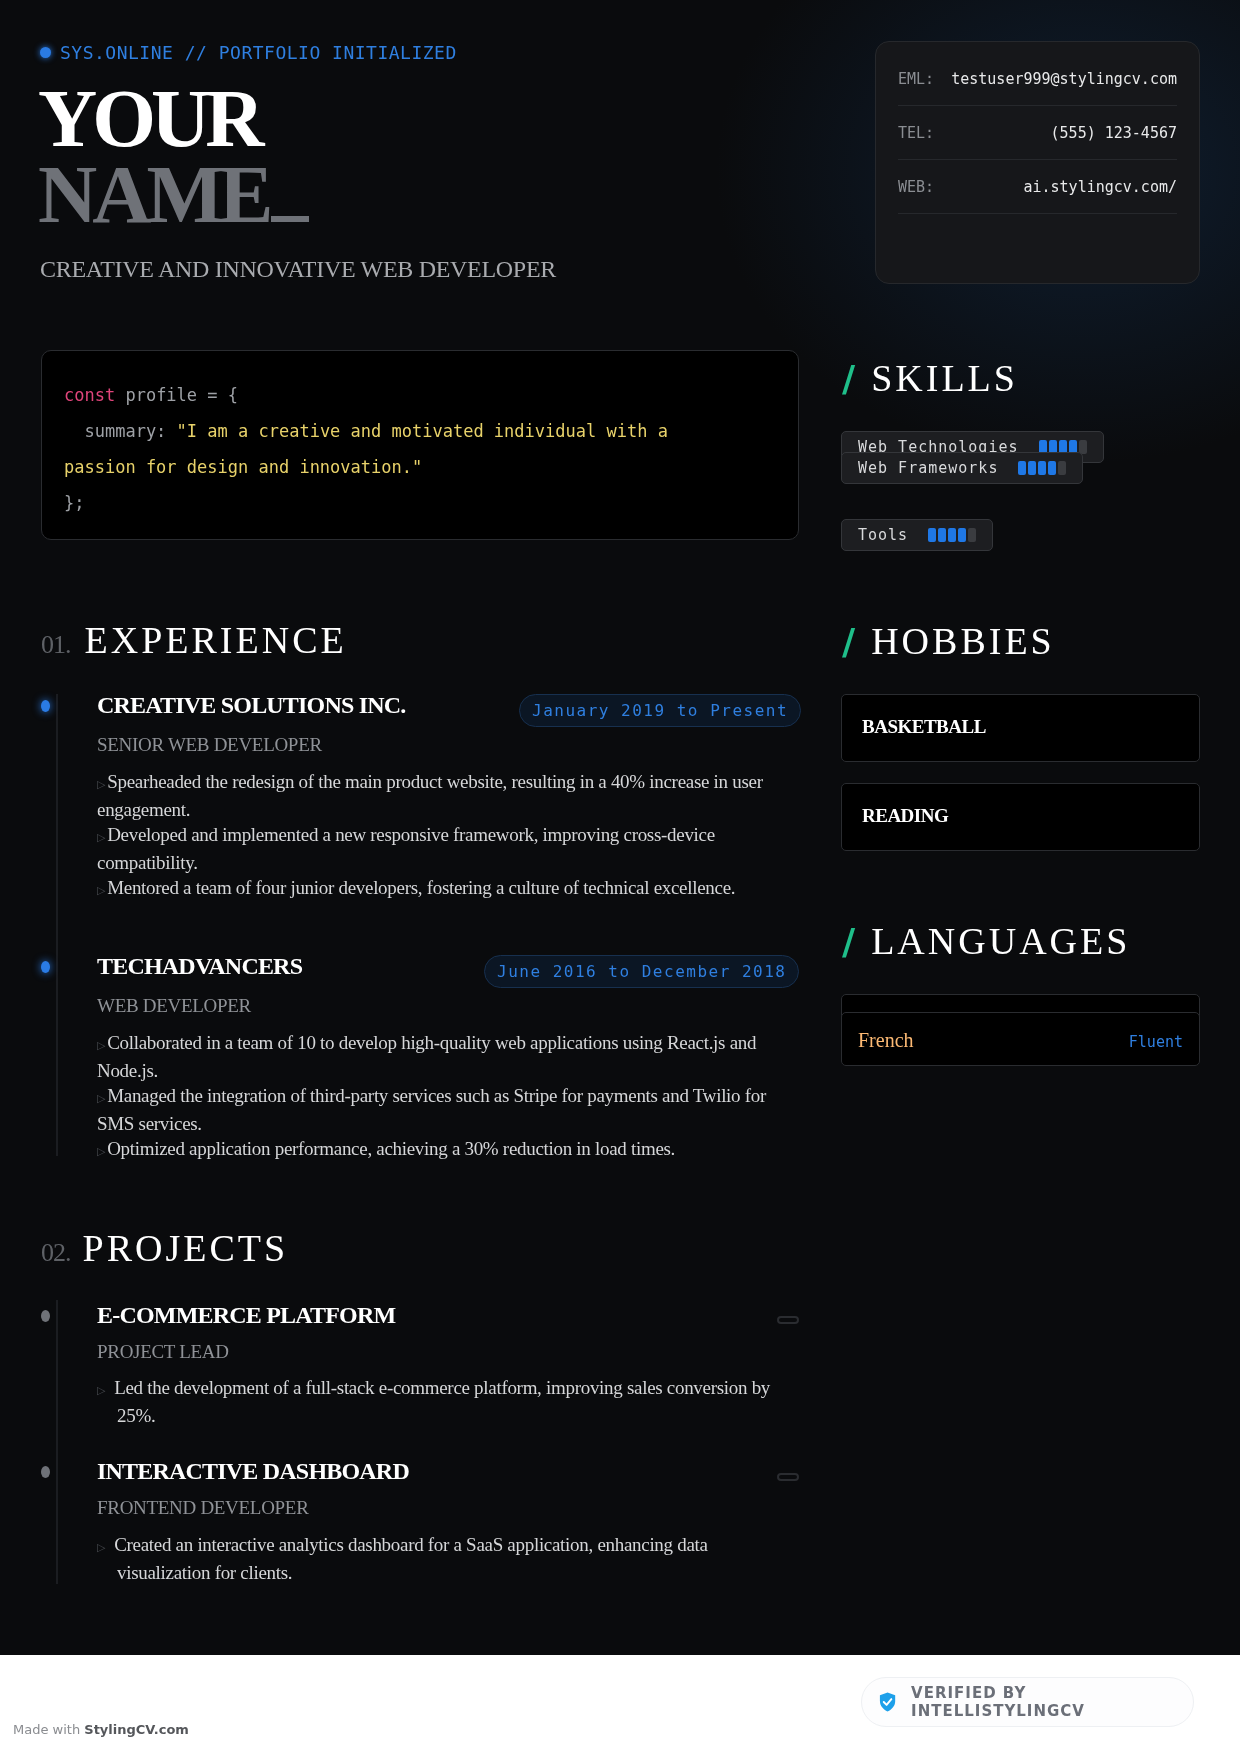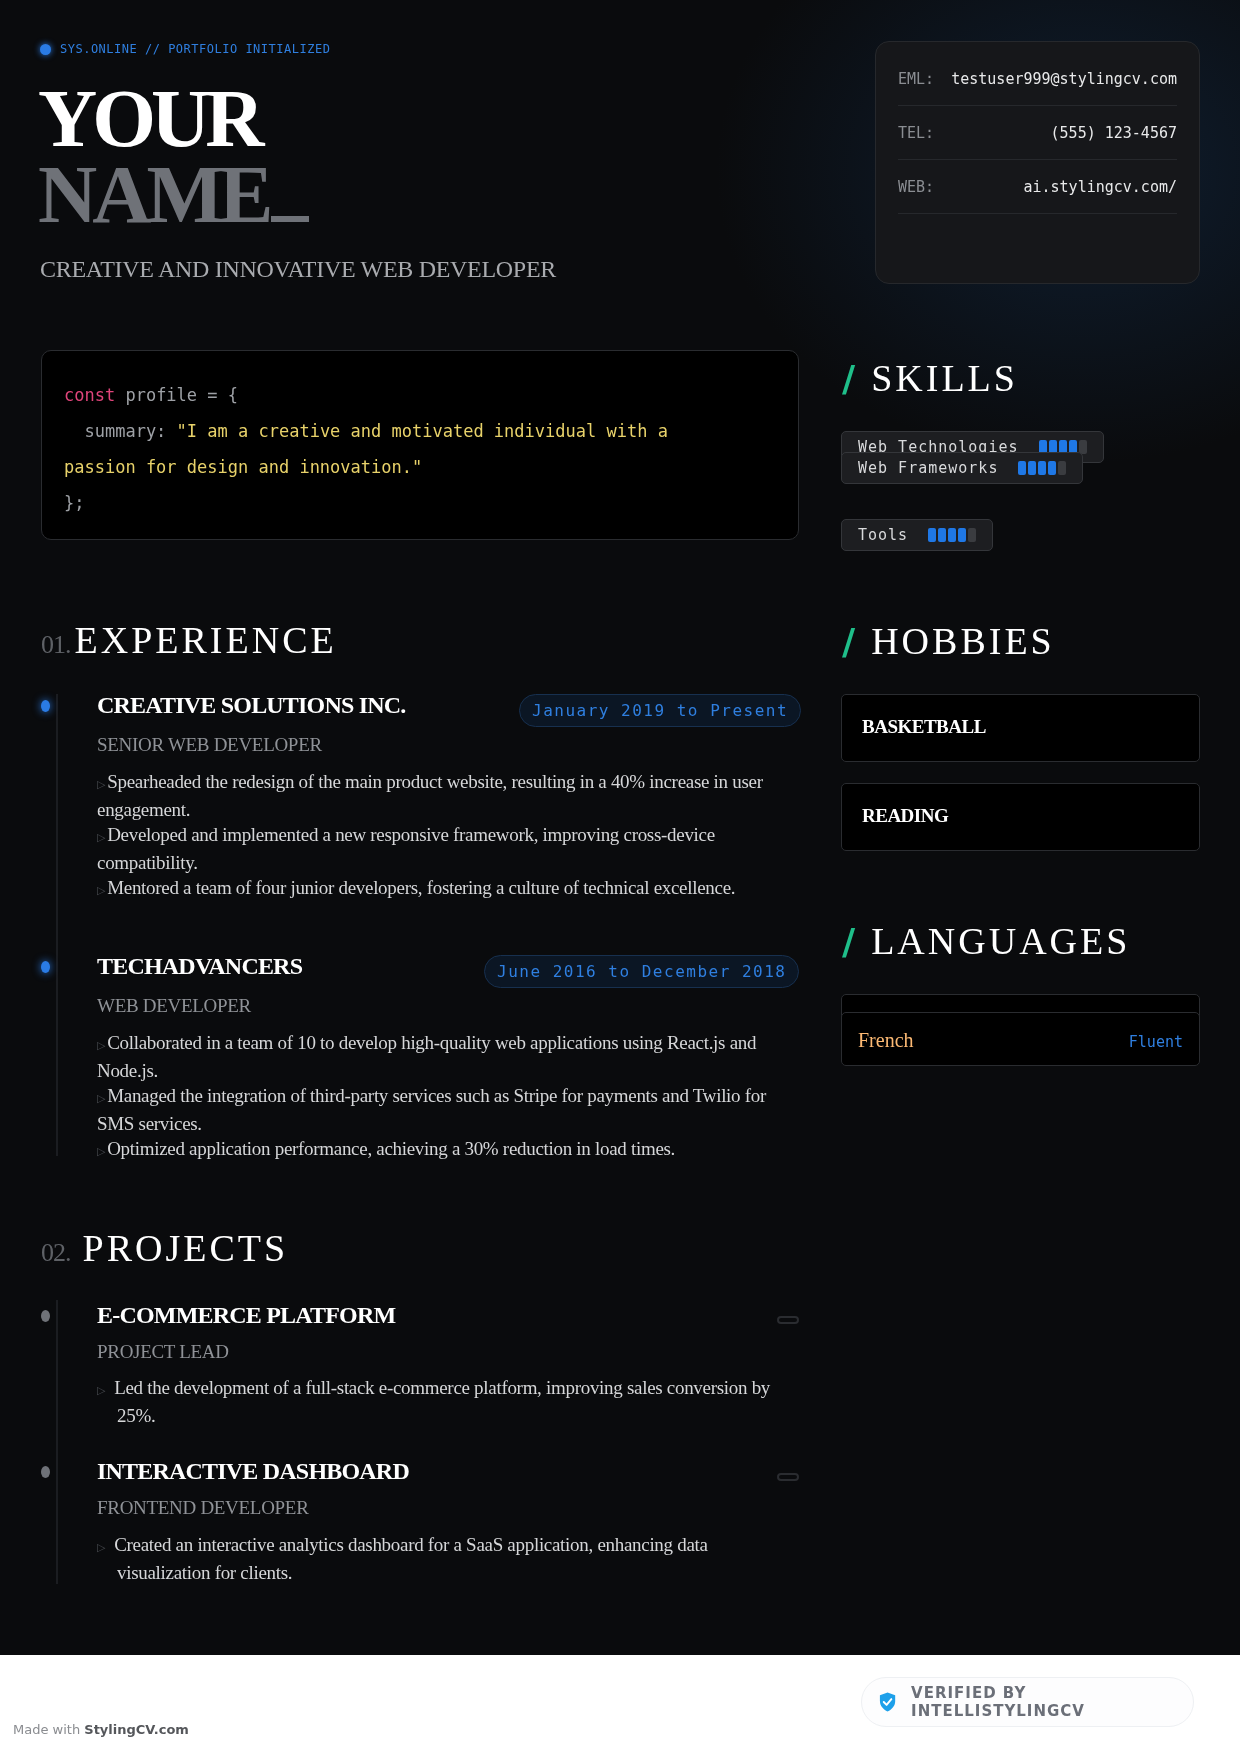--- a/index.html
+++ b/index.html
@@ -8,21 +8,21 @@
   .page {
     position: absolute; left: 0; top: 0; width: 1240px; height: 1655px;
     background: radial-gradient(ellipse 520px 420px at 1080px 170px, #0f1e30 0%, rgba(12,16,24,0) 70%), #0a0b0d;
     overflow: hidden;
   }
   .mono { font-family: "DejaVu Sans Mono", monospace; }
   .serif { font-family: "Liberation Serif", "DejaVu Serif", serif; }
   .abs { position: absolute; }
 
   
-  .sys { left: 40px; top: 42px; font-size: 12px; color: #2f7fe0; letter-spacing: 0.5px; display: flex; align-items: center; gap: 9px; }
+  .sys { left: 40px; top: 42px; font-size: 18px; color: #2f7fe0; letter-spacing: 0.5px; display: flex; align-items: center; gap: 9px; }
   .sys .dot { width: 11px; height: 11px; border-radius: 50%; background: #2a7be4; box-shadow: 0 0 6px #2a7be4; }
   .name1 { left: 38px; top: 78px; font-size: 82px; font-weight: bold; color: #ffffff; letter-spacing: -5px; line-height: 82px; }
   .name2 { left: 38px; top: 154px; font-size: 82px; font-weight: bold; color: #6f7278; letter-spacing: -5px; line-height: 82px; }
   .name2 .cursor { display: inline-block; width: 38px; height: 6px; background: #6f7278; margin-left: 2px; vertical-align: baseline; }
   .tagline { left: 40px; top: 256px; font-size: 24px; color: #a9abaf; letter-spacing: -0.3px; }
 
   
   .contact { left: 875px; top: 41px; width: 325px; height: 243px; background: #16171a; border: 1px solid #26282c; border-radius: 14px; padding: 10px 22px 0 22px; }
   .crow { display: flex; justify-content: space-between; align-items: center; height: 54px; border-bottom: 1px solid #26282c; font-size: 15px; }
   .crow .k { color: #8a8d92; }
@@ -96,21 +96,21 @@
     </div>
   </div>
 
   <div class="abs code mono">
     <div><span class="kw">const</span><span style="white-space:pre"> profile = {</span></div>
     <div><span style="white-space:pre">  summary: </span><span class="str">"I am a creative and motivated individual with a</span></div>
     <div><span class="str">passion for design and innovation."</span></div>
     <div>};</div>
   </div>
 
-  <div class="abs serif" style="left:41px; top:618px; display:flex; align-items:baseline; gap:4px;">
+  <div class="abs serif" style="left:41px; top:618px; display:flex; align-items:baseline; gap:14px;">
     <span class="sec-num">01.</span>
     <span class="sec-title">EXPERIENCE</span>
   </div>
 
   <div class="tline" style="top:694px; height:462px;"></div>
 
   <div class="tdot" style="top:700px;"></div>
   <div class="abs serif job-title" style="left:97px; top:692px;">CREATIVE SOLUTIONS INC.</div>
   <div class="abs mono date-pill" style="left:519px; top:694px;">January 2019 to Present</div>
   <div class="abs serif job-role" style="left:97px; top:734px;">SENIOR WEB DEVELOPER</div>

